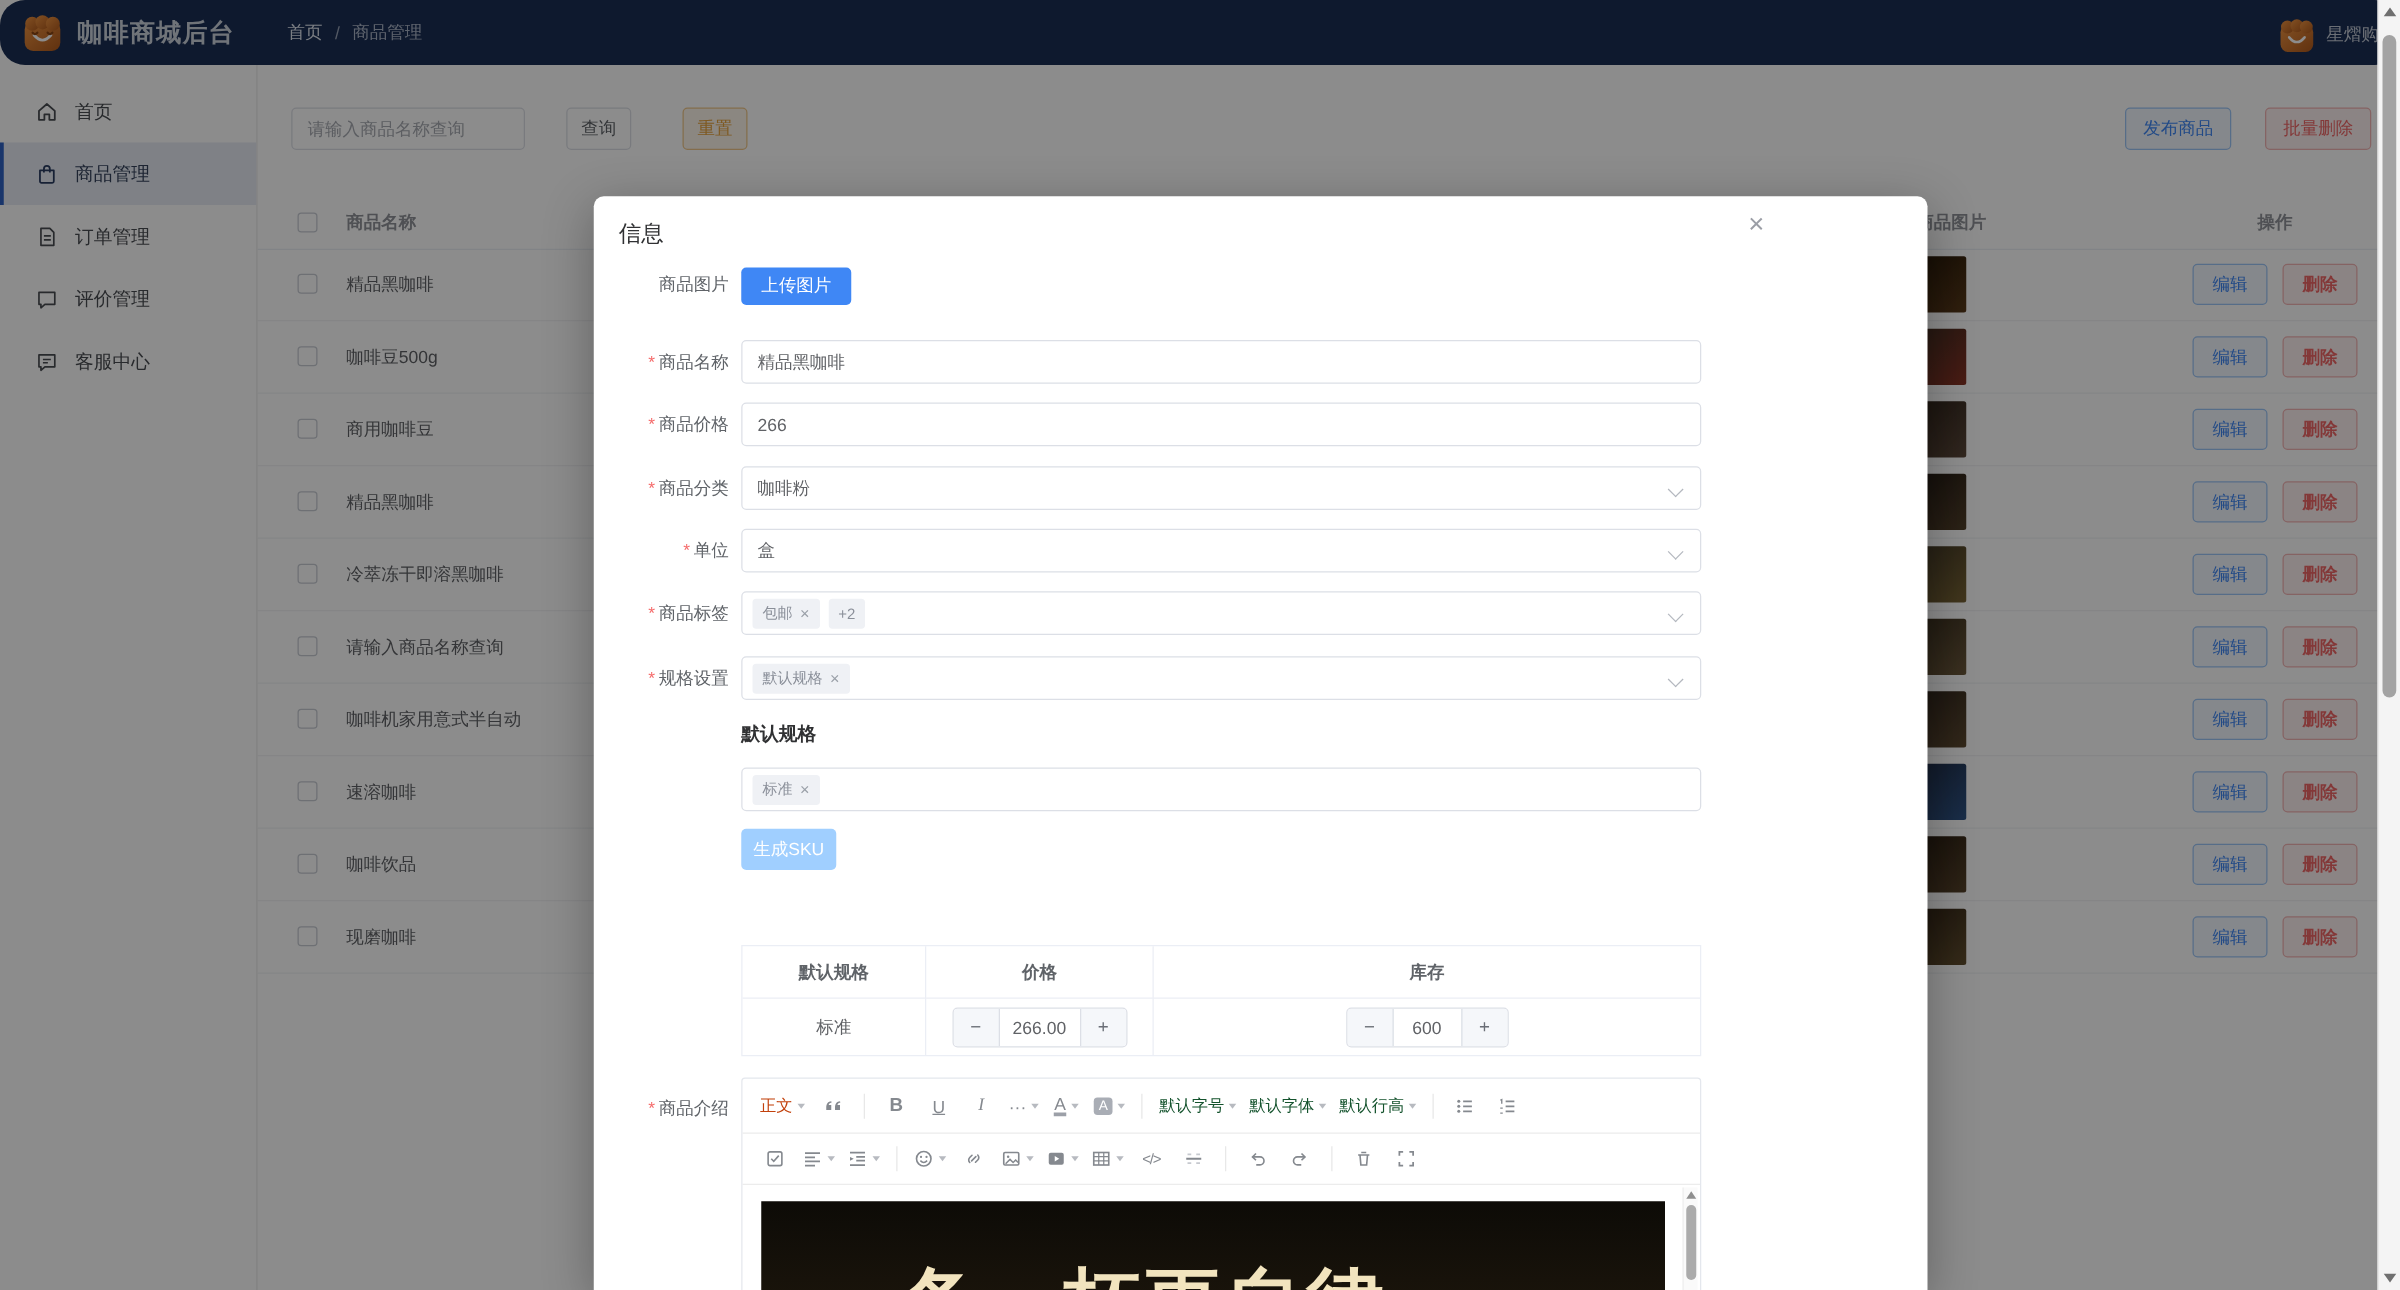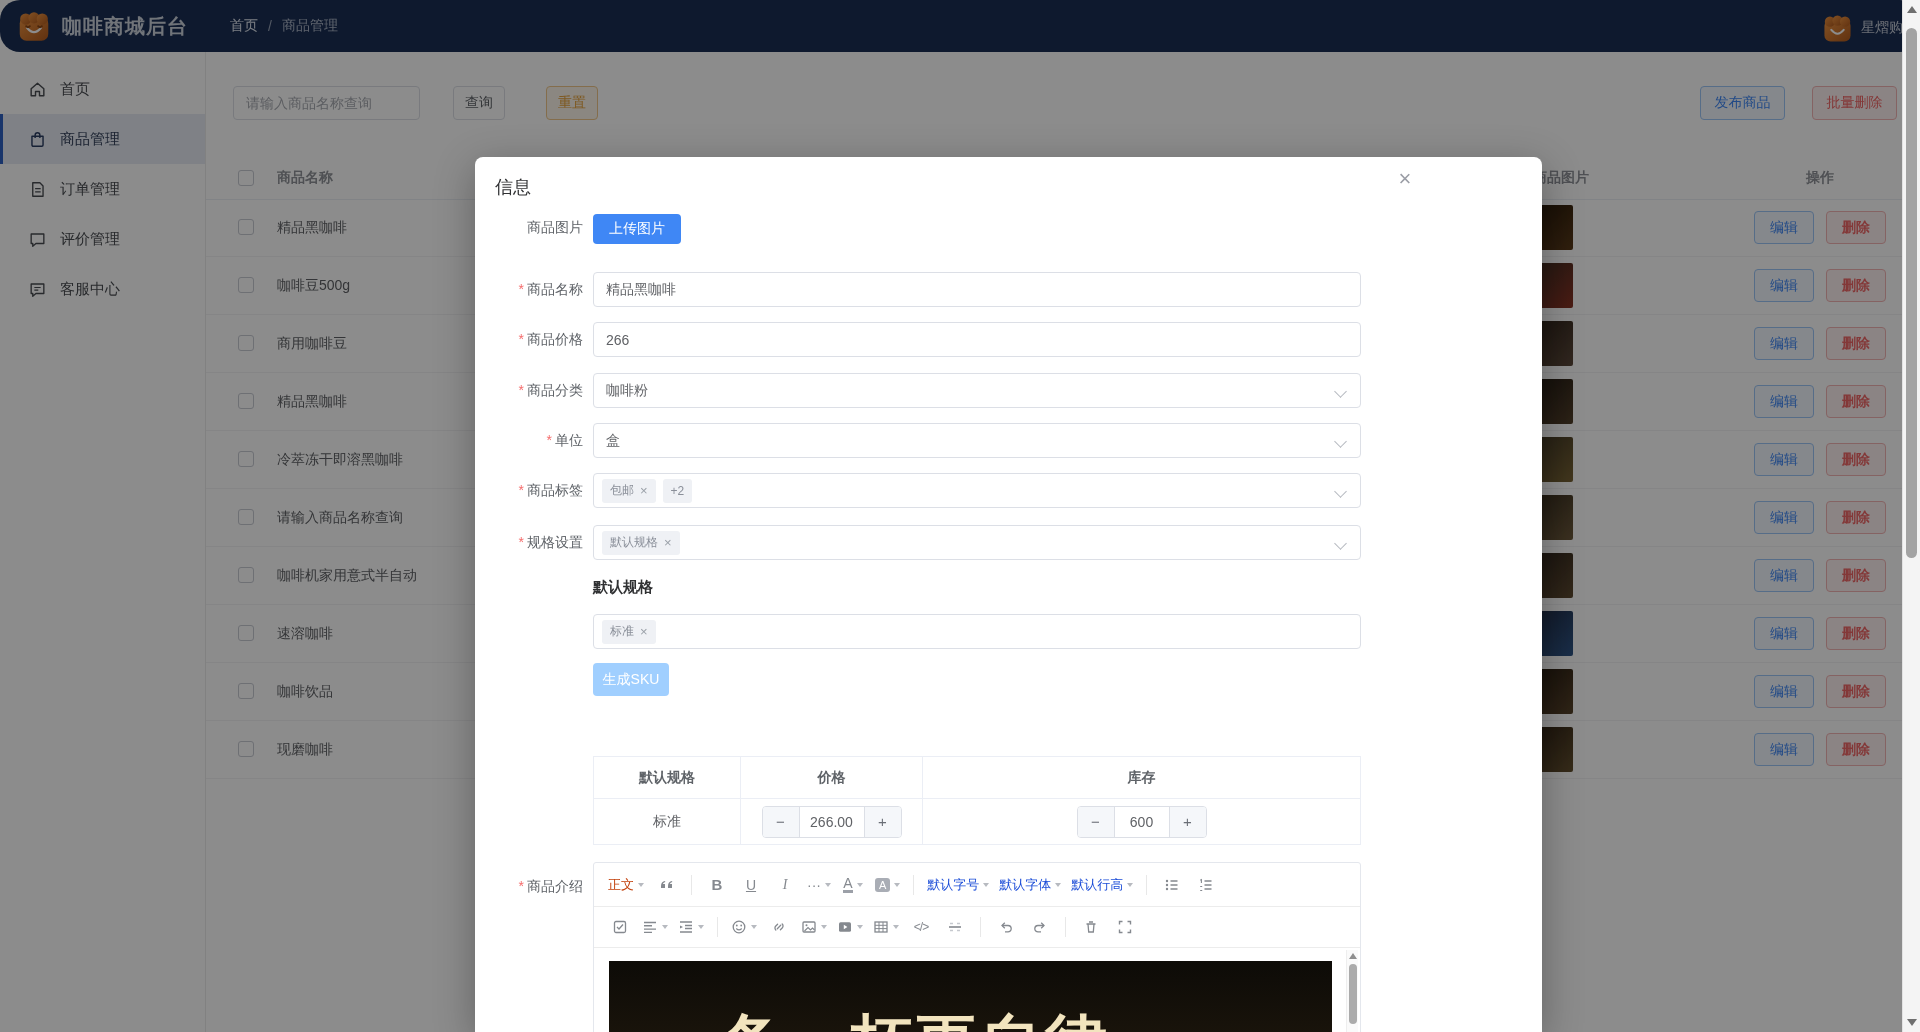--- a/index.html
+++ b/index.html
@@ -73,21 +73,21 @@
   .step .bl{border-right:1px solid #dcdfe6;} .step .br{border-left:1px solid #dcdfe6;}
   .step .v{min-width:64px;display:flex;align-items:center;justify-content:center;font-size:14px;color:#606266;}
 
   
   .editor{position:absolute;left:118px;top:705px;width:768px;height:330px;box-sizing:border-box;border:1px solid #e4e7ed;border-radius:3px;background:#fff;}
   .tb-row{display:flex;align-items:center;padding:0 10px;gap:2px;border-bottom:1px solid #ececec;}
   .tb-row.r1{height:43px;} .tb-row.r2{height:40px;}
   .ti{display:inline-flex;align-items:center;justify-content:center;min-width:24px;height:26px;color:#85898f;font-size:14px;cursor:pointer;padding:0 4px;border-radius:3px;}
   .ti svg{width:16px;height:16px;}
   .ti .lbl{font-size:13px;color:#c2410c;}
-  .ti .lbl.dim{color:#1d4ed8;}
+  .ti .lbl.dim{color:#14532d;}
   .car{width:0;height:0;border-left:3.5px solid transparent;border-right:3.5px solid transparent;border-top:4px solid #b7bac0;margin-left:4px;}
   .tb-sep{width:1px;height:20px;background:#e8e8e8;margin:0 7px;}
   .ti .bold{font-weight:bold;font-size:15px;} .ti .und{text-decoration:underline;} .ti .ita{font-style:italic;font-family:"Liberation Serif",serif;}
   .ti .colA{border-bottom:3px solid #9ca0a8;line-height:13px;}
   .ti .bgA{background:#a9adb5;color:#fff;border-radius:3px;font-size:11px;padding:1px 4px;}
   .ti .codeg{font-size:12px;letter-spacing:-1px;}
   .ed-body{position:relative;height:245px;overflow:hidden;padding:13px 15px 0 15px;}
   .ed-img{position:relative;width:723px;height:260px;background:linear-gradient(180deg,#0d0b07,#241b0e 55%,#2e2413);overflow:hidden;}
   .ed-img .big-text{position:absolute;left:46px;top:40px;font-size:62px;font-weight:bold;color:#f2e4be;letter-spacing:3px;white-space:nowrap;}
   .ed-sb{position:absolute;right:2px;top:2px;width:11px;height:240px;background:#fafafa;border-left:1px solid #eee;}

